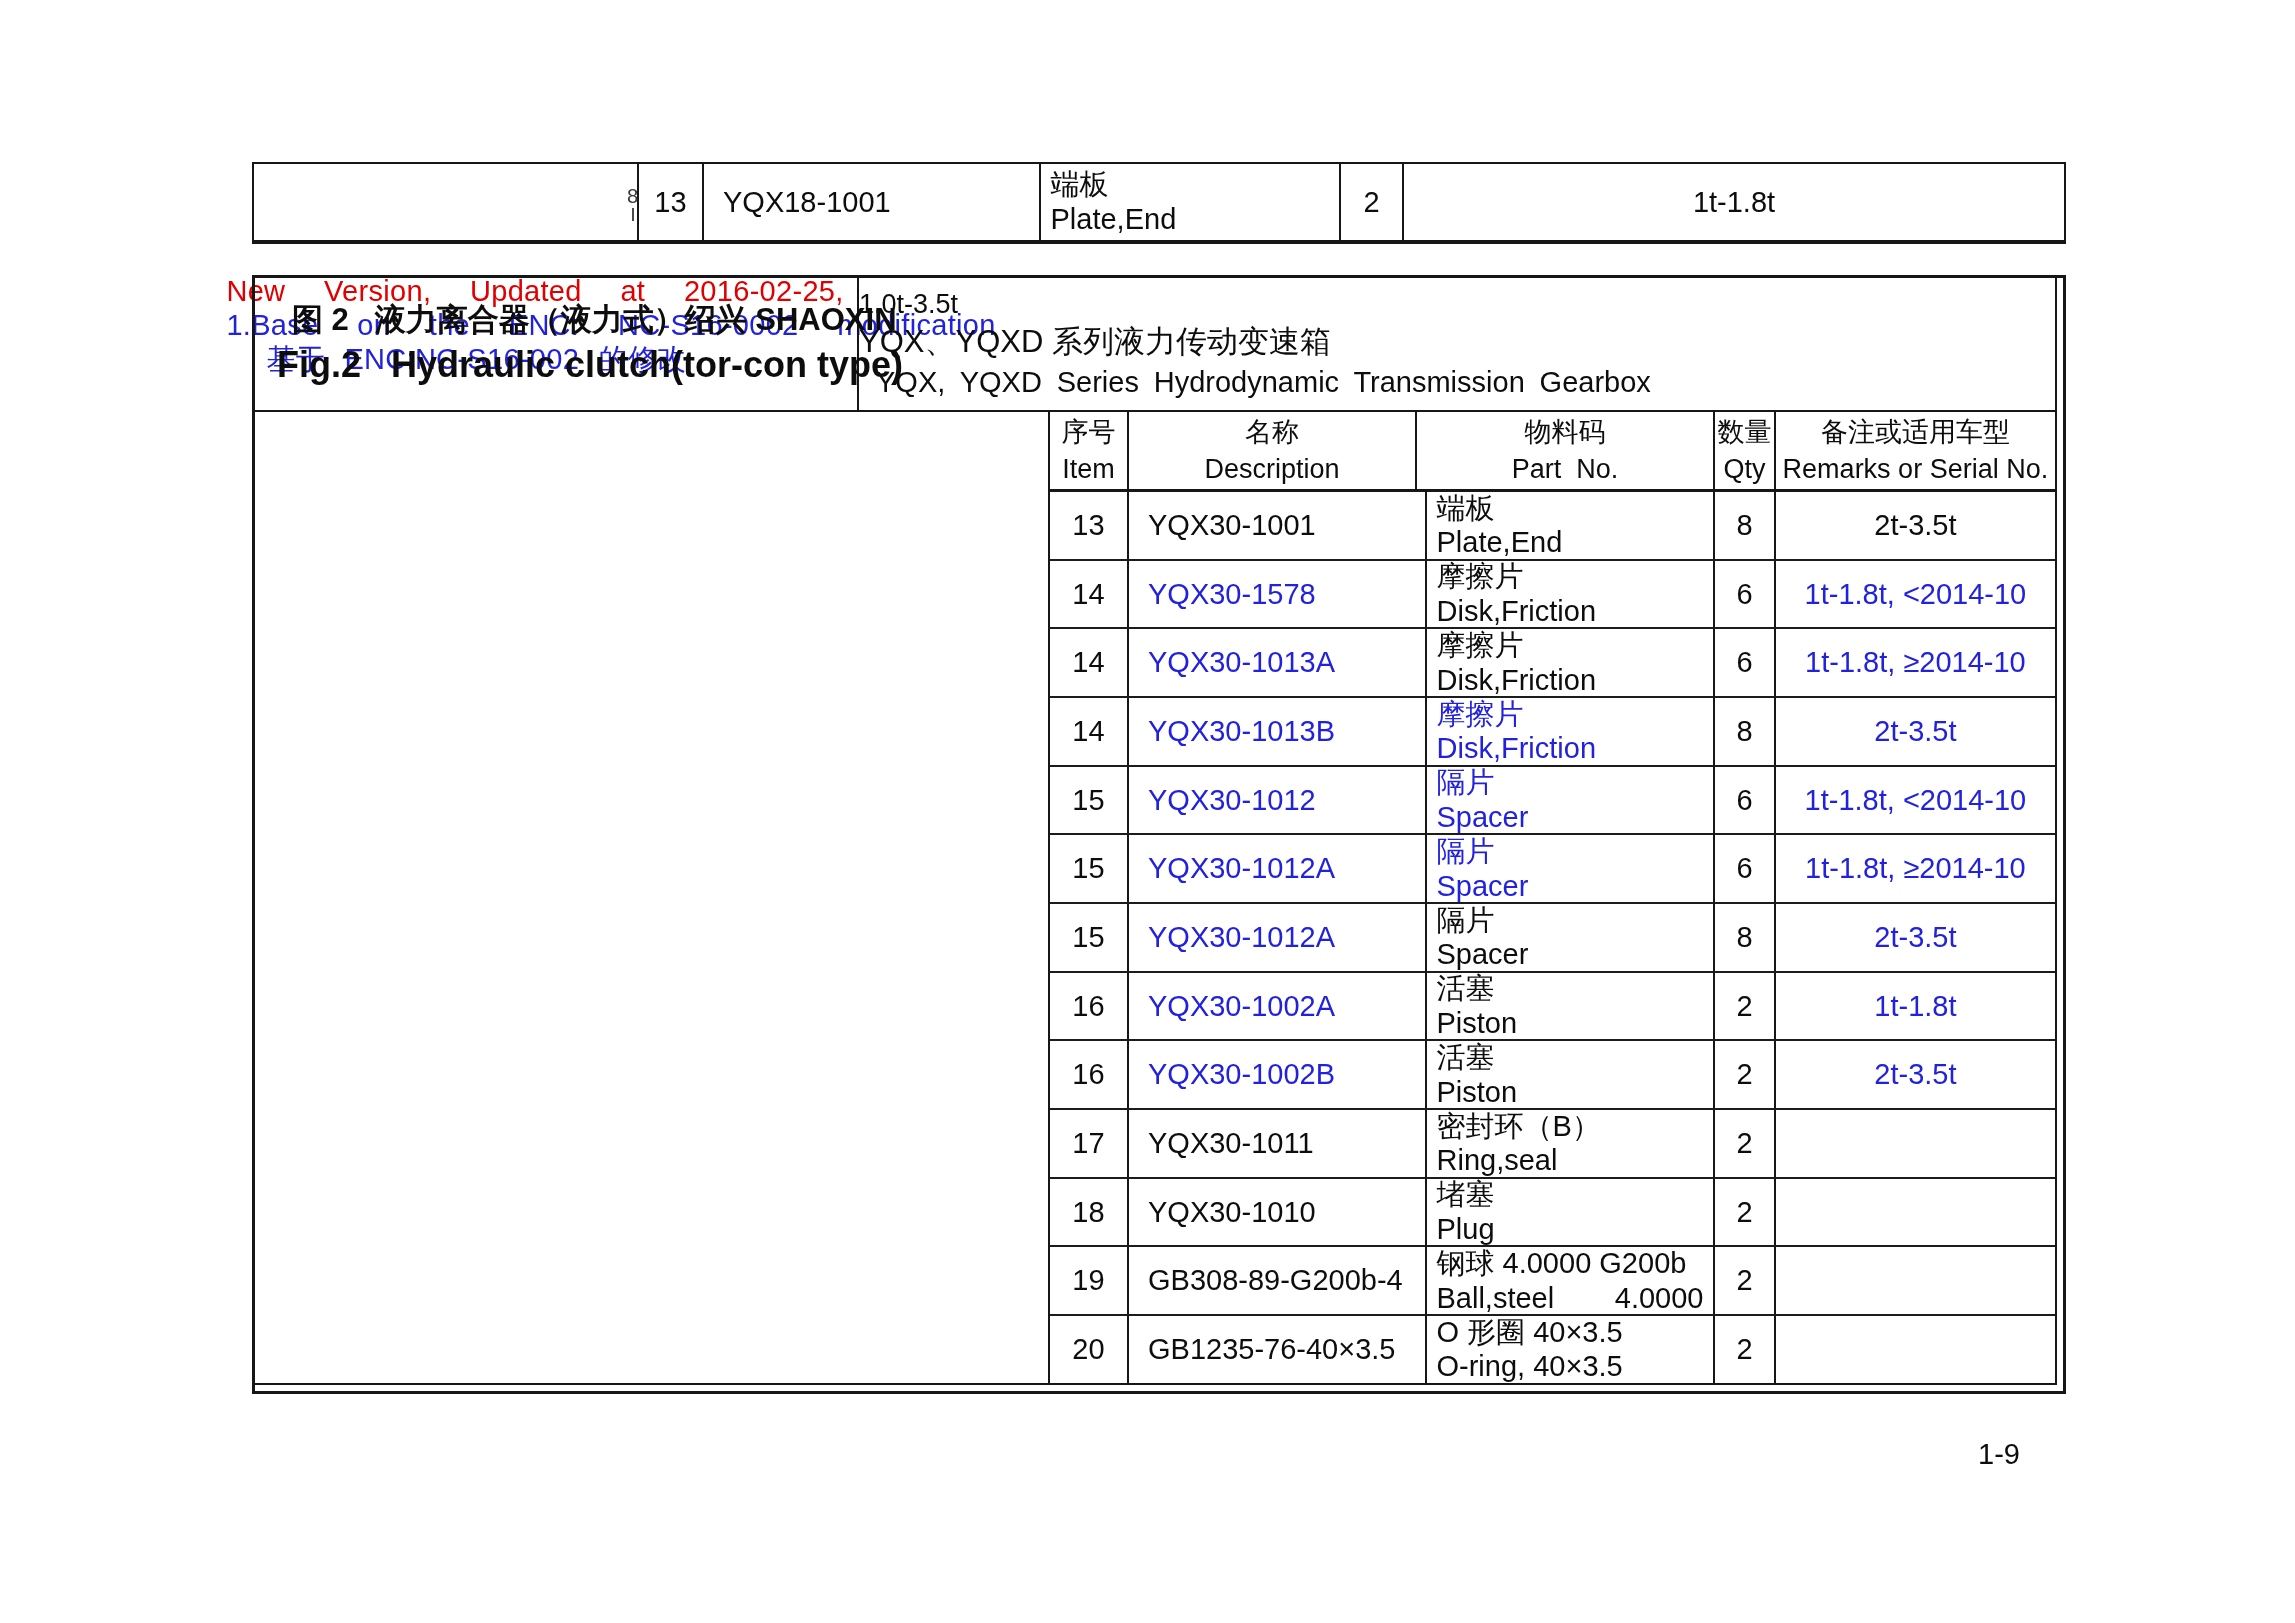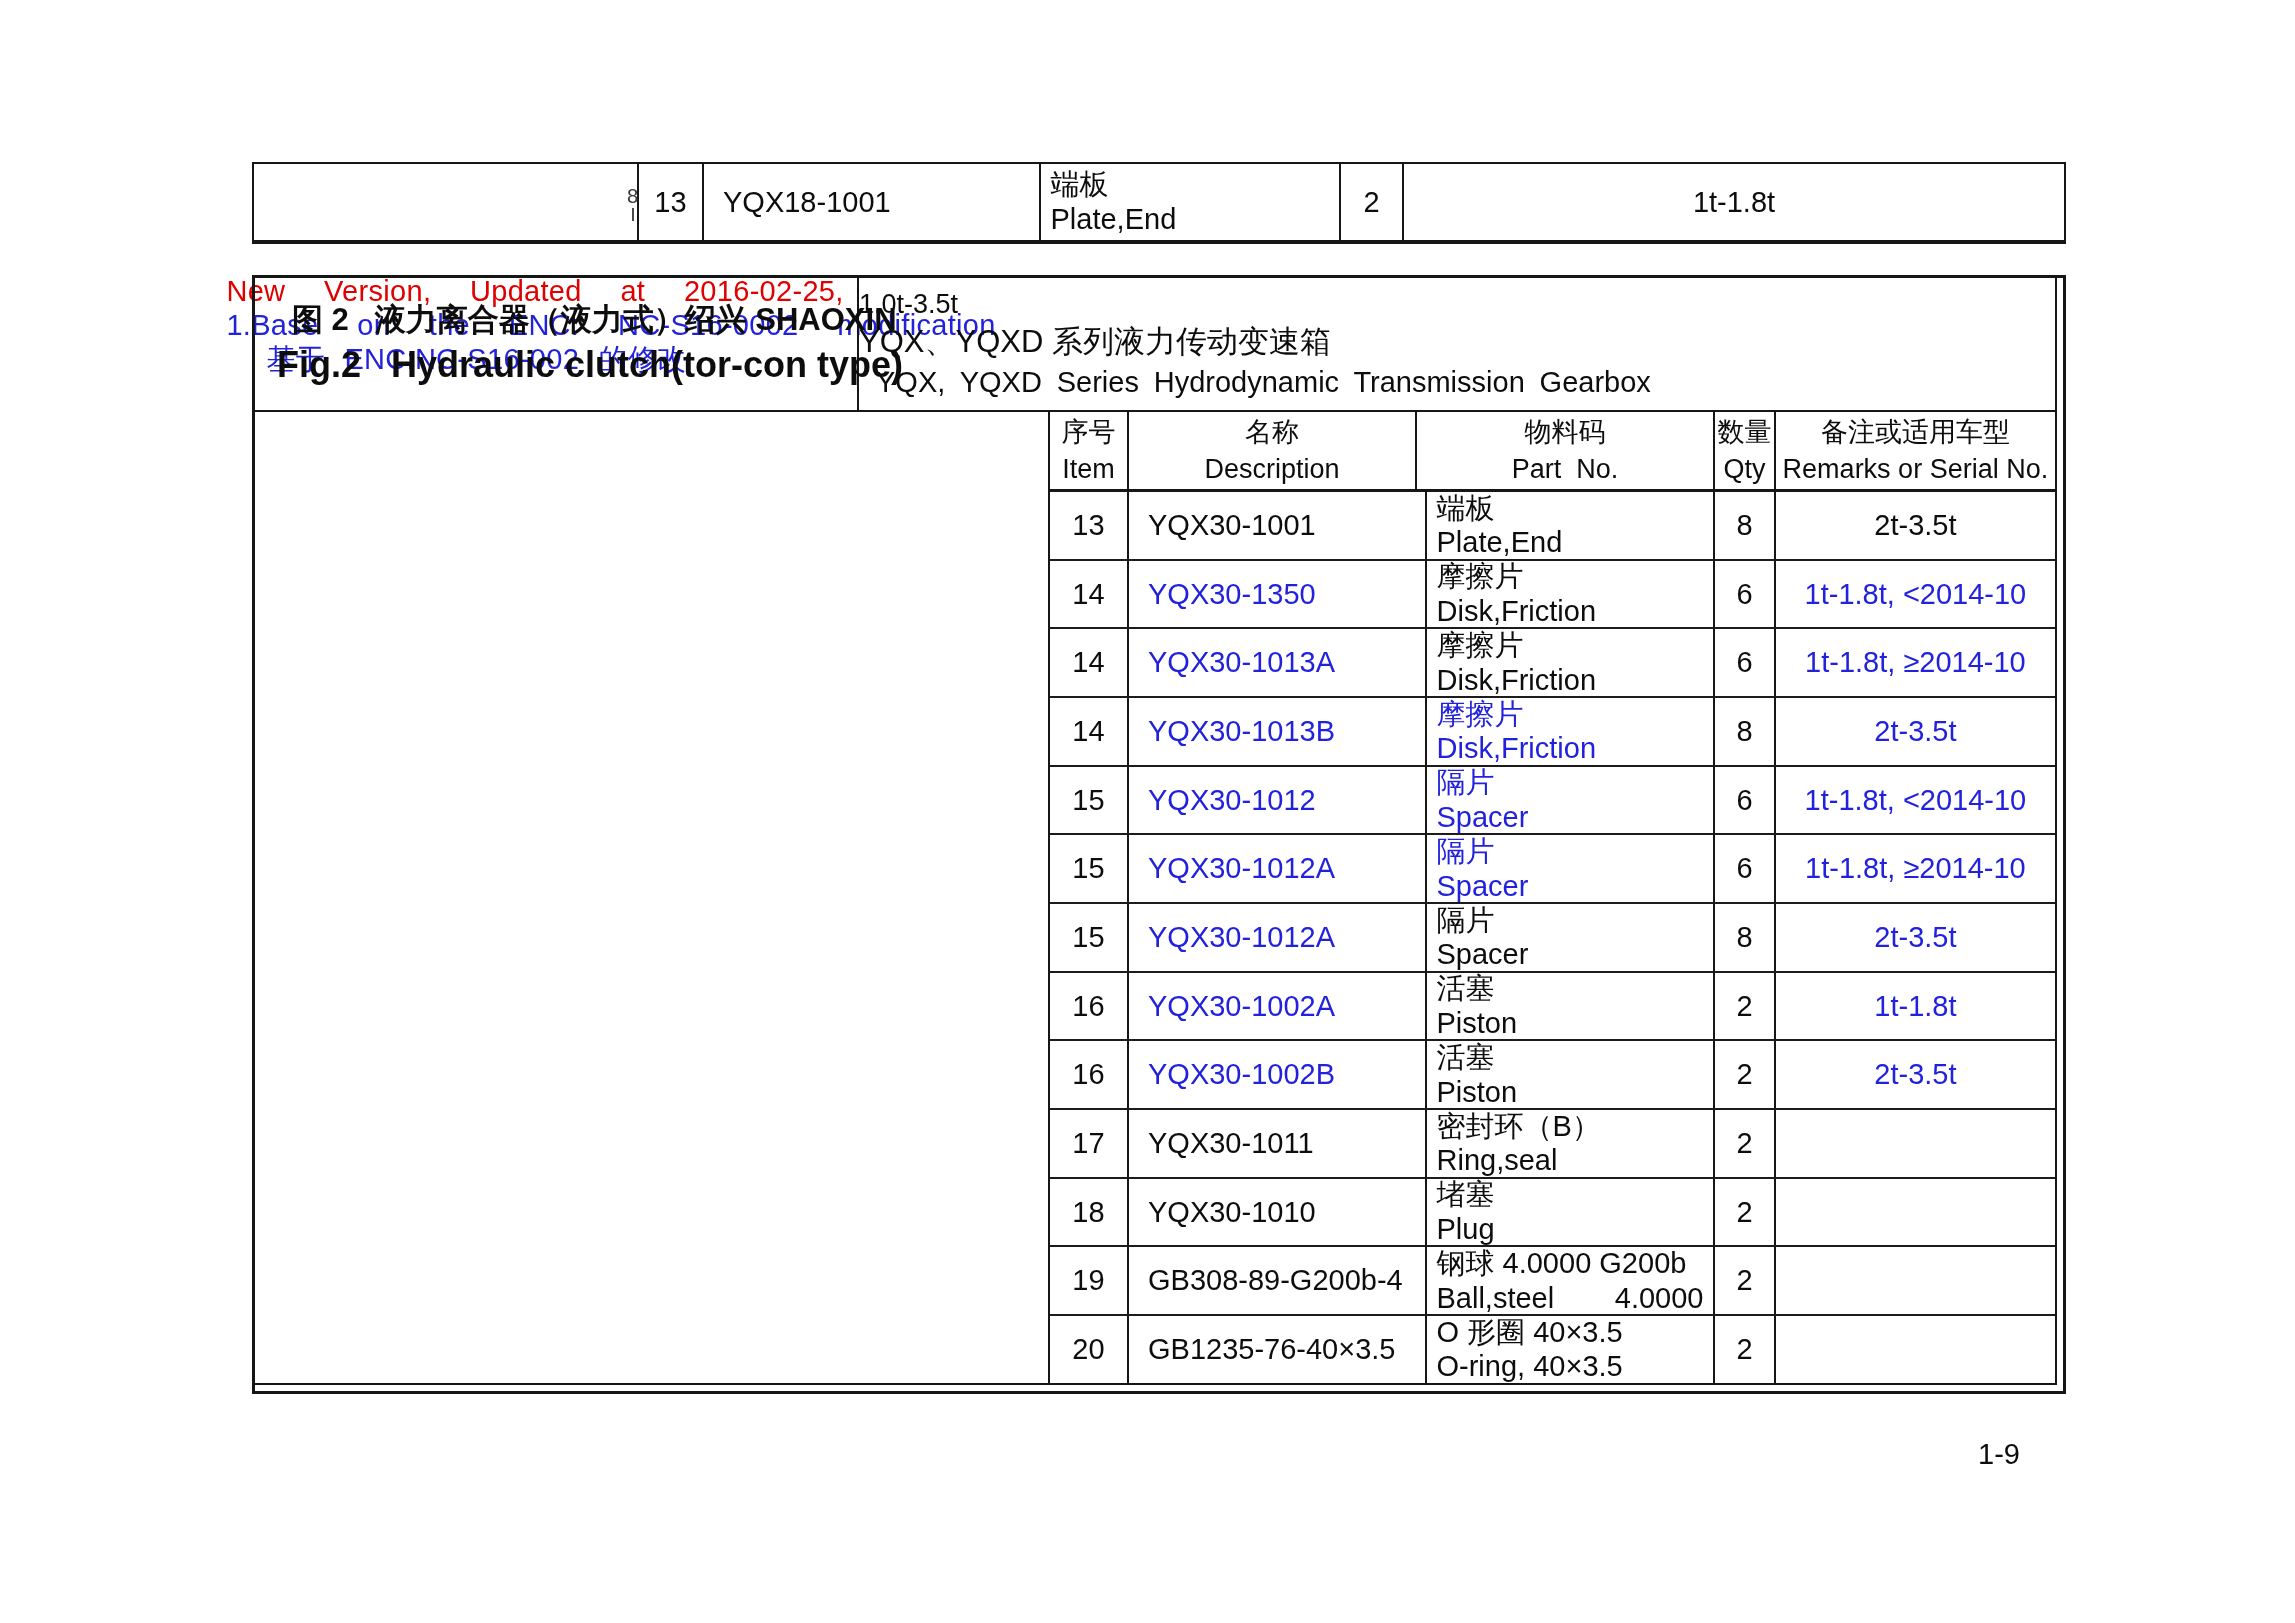--- a/index.html
+++ b/index.html
@@ -185,21 +185,21 @@
       <div class="den-line">
         <span>Plate,End</span>
         <span></span>
       </div>
     </div>
     <div class="cellv cc c-qty">8</div>
     <div class="cellv cc c-rem black">2t-3.5t</div>
   </div>
               <div class="trow">
     <div class="cc c-item">14</div>
-    <div class="cellv cl c-part blue">YQX30-1350</div>
+    <div class="cellv cl c-part blue">YQX30-1578</div>
     <div class="cellv cl c-desc black">
       <div class="dline">摩擦片</div>
       <div class="den-line">
         <span>Disk,Friction</span>
         <span></span>
       </div>
     </div>
     <div class="cellv cc c-qty">6</div>
     <div class="cellv cc c-rem blue">1t-1.8t,  &lt;2014-10</div>
   </div>

